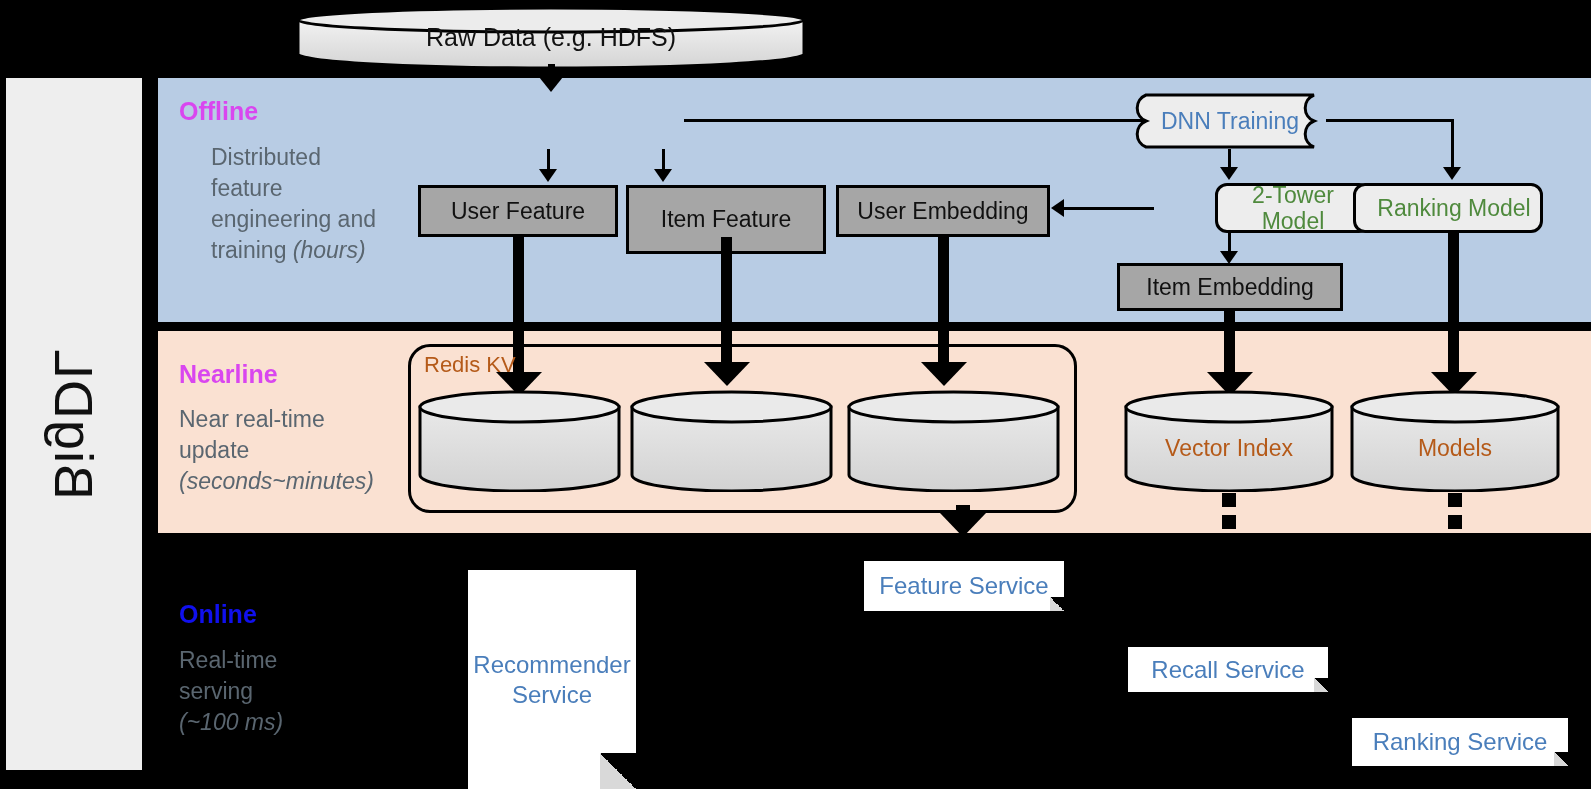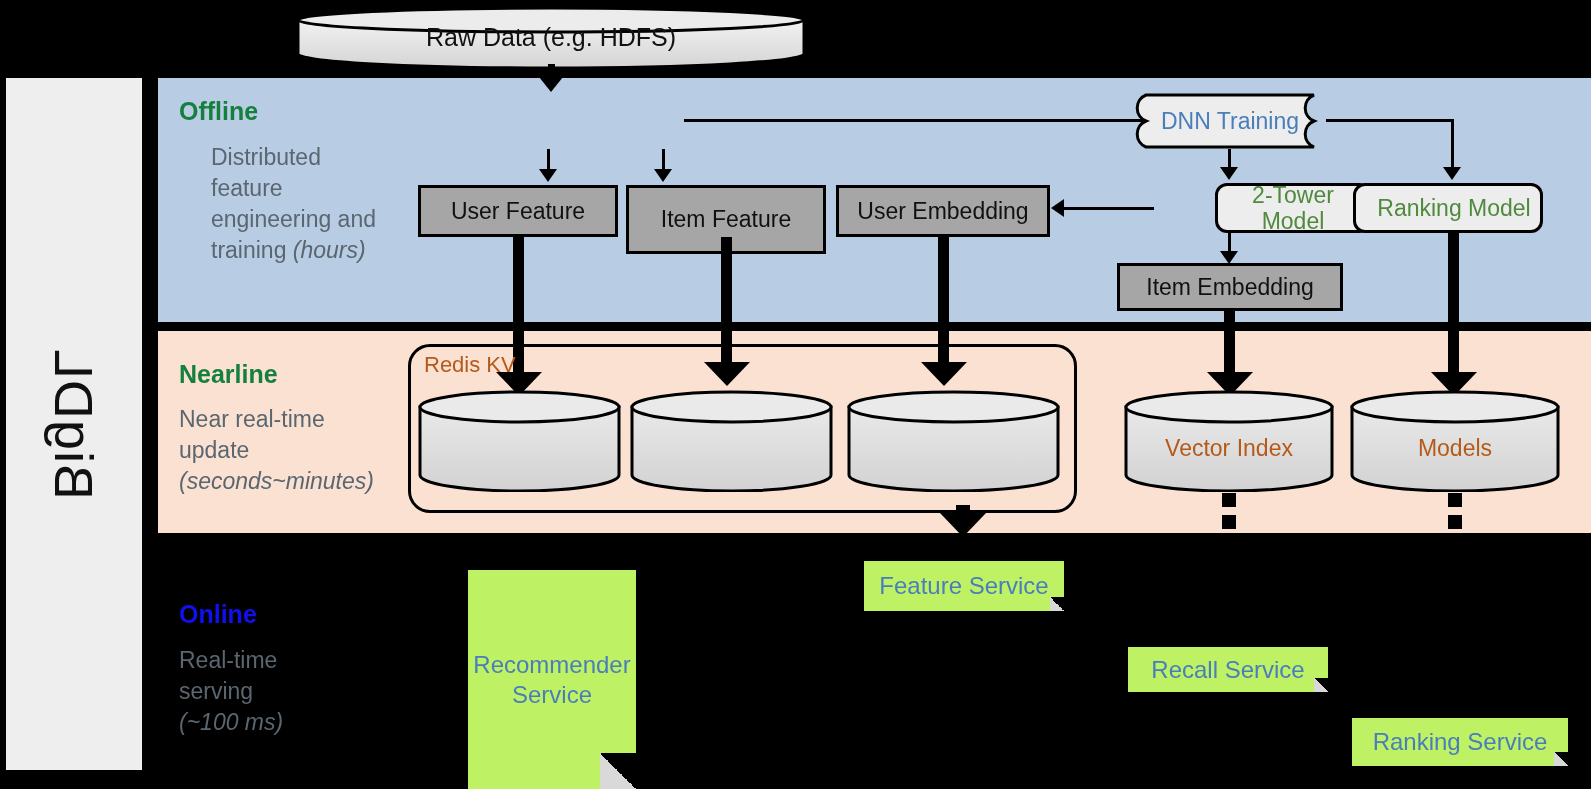--- a/index.html
+++ b/index.html
@@ -13,21 +13,21 @@
   #band-online{top:541px;height:248px;background:#000;}
 
   
   #bigdl-rail{position:absolute;left:6px;top:78px;width:136px;height:692px;background:#eeeeee;}
   #bigdl-label{position:absolute;left:0;top:0;width:136px;height:692px;
     display:flex;align-items:center;justify-content:center;}
   #bigdl-label span{writing-mode:vertical-rl;transform:rotate(180deg) scale(-1,1);
     font-size:54px;color:#111;letter-spacing:1px;font-family:"Liberation Sans",sans-serif;}
 
   
-  .sec-title{position:absolute;color:#15803d;font-size:25px;font-weight:600;}
+  .sec-title{position:absolute;color:#d946ef;font-size:25px;font-weight:600;}
   .sec-sub{position:absolute;color:#5a6670;font-size:23px;line-height:31px;width:210px;}
   .sec-sub .ital{font-style:italic;text-align:right;}
   #online .sec-title{color:#1010ee;}
   #online .sec-sub{color:#5a6670;}
 
   
   .node{position:absolute;box-sizing:border-box;display:flex;align-items:center;
         justify-content:center;text-align:center;line-height:1.15;}
   .gray-box{background:#a6a6a6;border:3px solid #000;color:#111;font-size:23px;}
   .light-box{background:#ededed;border:3px solid #000;font-size:23px;}
@@ -51,21 +51,21 @@
   .cyl{position:absolute;}
   .cyl svg{position:absolute;left:0;top:0;}
   .cyl-label{position:absolute;inset:0;display:flex;align-items:center;justify-content:center;
              font-size:23px;}
 
   
   #redis-kv{position:absolute;border:3px solid #000;border-radius:22px;background:transparent;}
   #redis-kv-label{position:absolute;color:#b55a19;font-size:22px;}
 
   
-  .doc{position:absolute;background:#bef264;}
+  .doc{position:absolute;background:#ffffff;}
   .doc .doc-txt{position:absolute;inset:0;display:flex;align-items:center;justify-content:center;
                 text-align:center;color:#4a7ebb;font-size:24px;line-height:1.25;}
   .doc .fold{position:absolute;right:0;bottom:0;width:14px;height:14px;
              background:linear-gradient(225deg,#000 0 50%, #d8d8d8 50% 100%);}
   #doc-recommender .fold{width:36px;height:36px;
              background:linear-gradient(225deg,#000 0 50%, #d9d9d9 50% 100%);}
 
   
   .ln{position:absolute;background:#000;}
   .thick{width:11px;}

